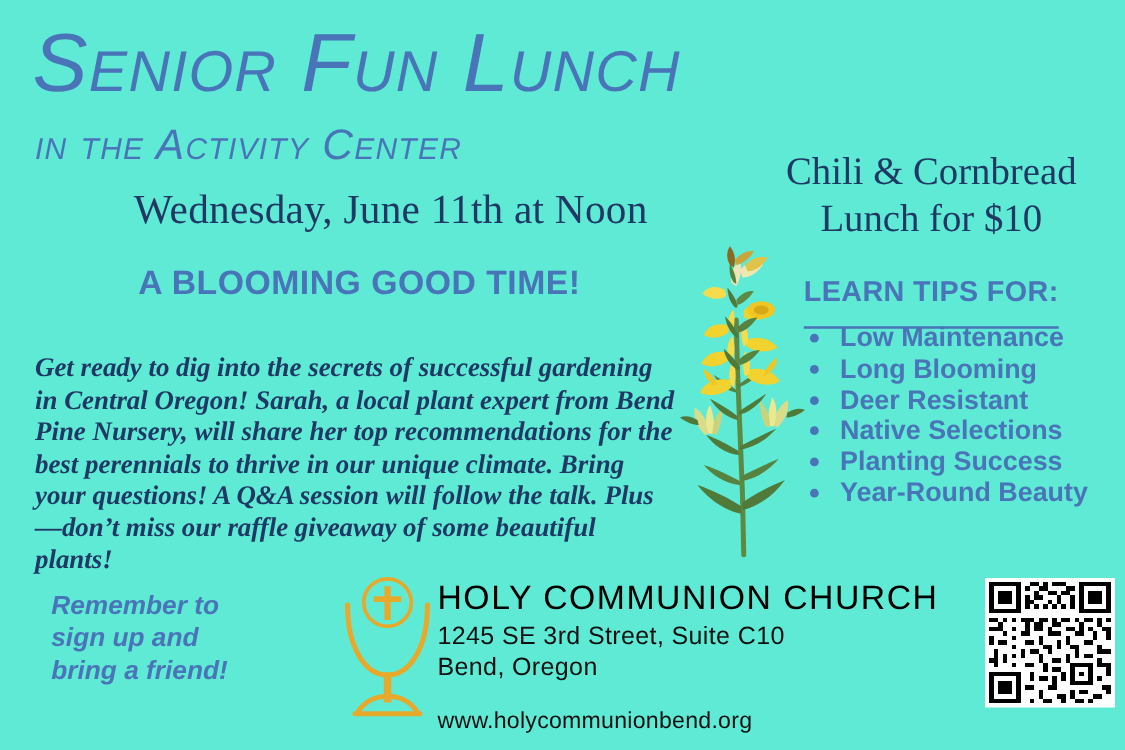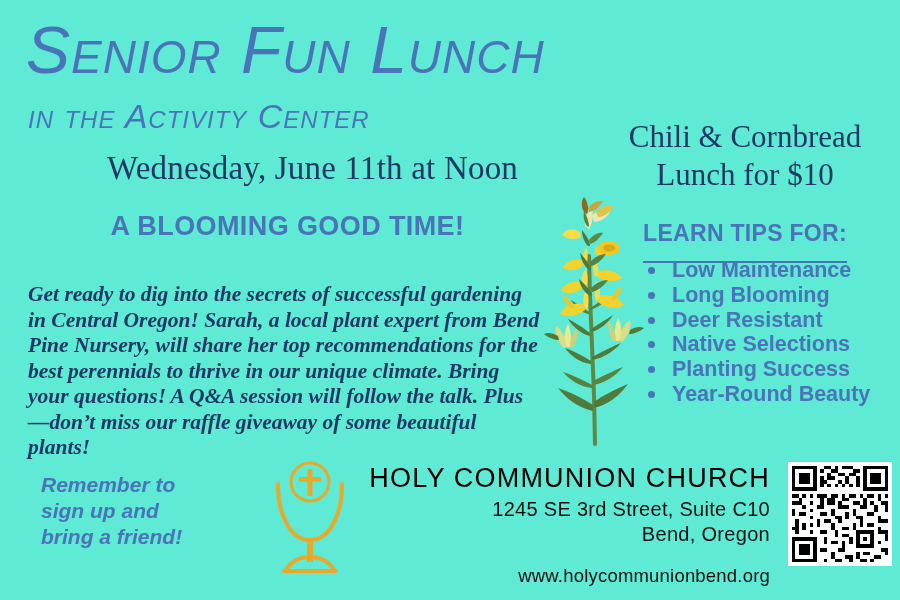--- a/index.html
+++ b/index.html
@@ -89,21 +89,21 @@
 
   
   .remember{
     position:absolute;left:24px;top:472px;width:210px;
     font-size:21px;line-height:26px;font-weight:700;font-style:italic;
     color:#4a74b8;
     margin-left:17px;
   }
   .chalice{position:absolute;left:268px;top:456px;width:84px;height:120px;}
   .church-block{
-    position:absolute;left:350px;top:462px;width:420px;text-align:right;
+    position:absolute;left:350px;top:462px;width:420px;text-align:left;
   }
   .church-name{
     font-size:27px;line-height:32px;font-weight:400;letter-spacing:1.2px;
     color:#000;white-space:nowrap;
   }
   .church-addr{
     font-size:20px;line-height:25px;font-weight:400;letter-spacing:.3px;
     color:#111;white-space:nowrap;margin-top:3px;
   }
   .church-city{

